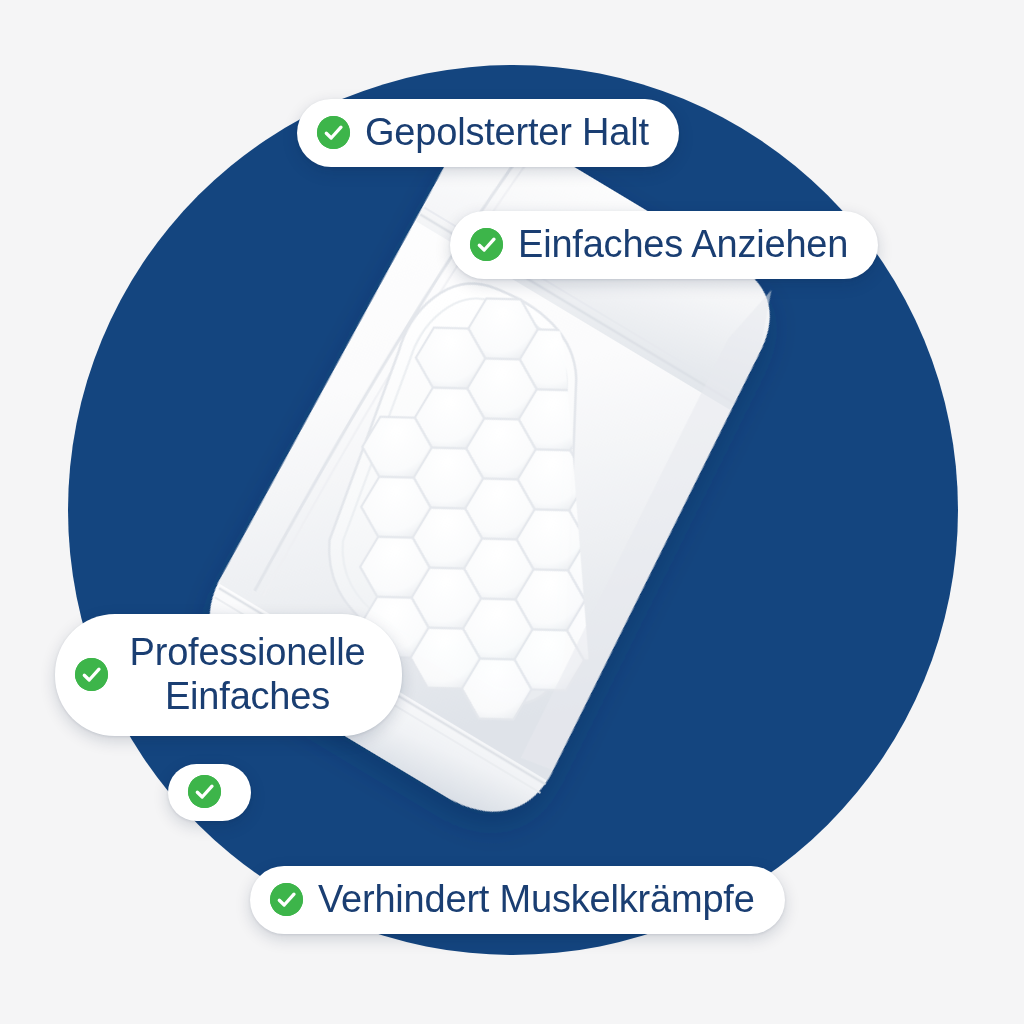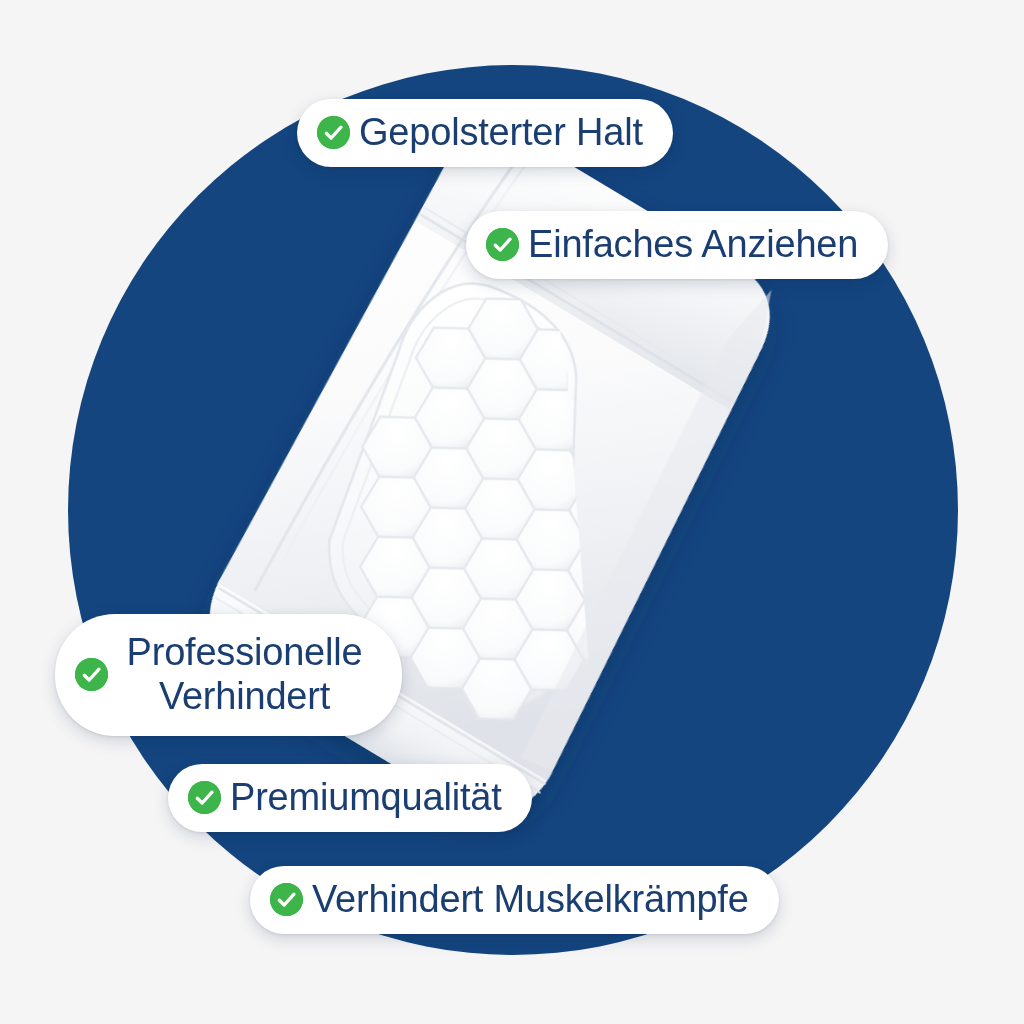--- a/index.html
+++ b/index.html
@@ -37,21 +37,21 @@
     width: 1024px;
     height: 1024px;
     pointer-events: none;
   }
 
   
   .badge {
     position: absolute;
     display: flex;
     align-items: center;
-    gap: 9px;
+    gap: 15px;
     background: #ffffff;
     border-radius: 60px;
     padding: 11px 30px 13px 20px;
     box-sizing: border-box;
     box-shadow: 0 5px 16px rgba(10, 30, 60, 0.16),
                 0 1px 3px rgba(10, 30, 60, 0.10);
   }
   .badge-label {
     color: #1a3e72;
     font-size: 38px;
@@ -75,21 +75,21 @@
     width: 33px;
     height: 33px;
     border-radius: 50%;
     background: #3db54a;
     display: block;
   }
   .check-icon svg { display: block; }
 
   
   #badge-0 { left: 297px; top:  99px; }
-  #badge-1 { left: 466px; top: 211px; justify-content: space-between; }
+  #badge-1 { left: 450px; top: 211px; justify-content: space-between; }
   #badge-2 { left: 638px; top: 332px; }
   #badge-3 { left:  55px; top: 614px; width: 347px; }
   #badge-4 { left: 168px; top: 764px; }
   #badge-5 { left: 250px; top: 866px; justify-content: center; }
 </style>
 </head>
 <body>
 
 <div id="stage">
 
@@ -242,31 +242,30 @@
 
 
   <div class="badge two-line" id="badge-3">
     <span class="check-icon">
       <svg width="33" height="33" viewBox="0 0 33 33">
         <circle cx="16.5" cy="16.5" r="16.5" fill="#3db54a"></circle>
         <path d="M9.3 17.2 L14.2 22.0 L24.0 11.2" fill="none" stroke="#ffffff" stroke-width="3.3" stroke-linecap="round" stroke-linejoin="round"></path>
       </svg>
     </span>
     <span class="badge-label">Professionelle
-Verhindert</span>
+Einfaches</span>
   </div>
 
   <div class="badge" id="badge-4">
     <span class="check-icon">
       <svg width="33" height="33" viewBox="0 0 33 33">
         <circle cx="16.5" cy="16.5" r="16.5" fill="#3db54a"></circle>
         <path d="M9.3 17.2 L14.2 22.0 L24.0 11.2" fill="none" stroke="#ffffff" stroke-width="3.3" stroke-linecap="round" stroke-linejoin="round"></path>
       </svg>
     </span>
-    <span class="badge-label">Premiumqualität</span>
   </div>
 
   <div class="badge" id="badge-5">
     <span class="check-icon">
       <svg width="33" height="33" viewBox="0 0 33 33">
         <circle cx="16.5" cy="16.5" r="16.5" fill="#3db54a"></circle>
         <path d="M9.3 17.2 L14.2 22.0 L24.0 11.2" fill="none" stroke="#ffffff" stroke-width="3.3" stroke-linecap="round" stroke-linejoin="round"></path>
       </svg>
     </span>
     <span class="badge-label">Verhindert Muskelkrämpfe</span>

